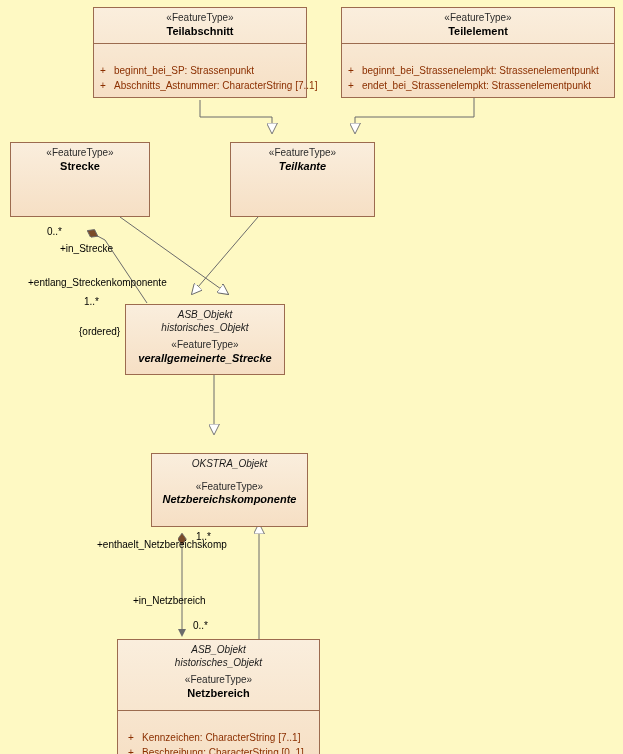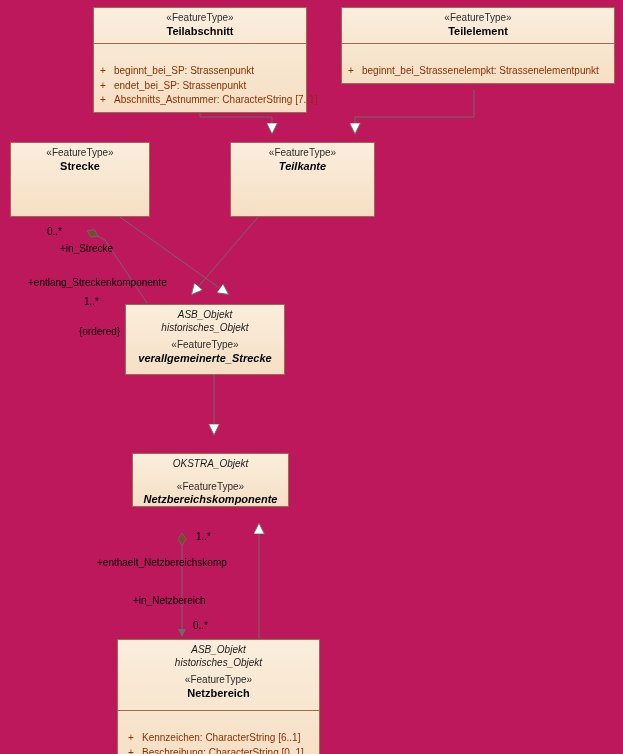--- a/index.html
+++ b/index.html
@@ -4,21 +4,21 @@
 <style>
   html, body {
     margin: 0;
     padding: 0;
     background: #ffffff;
   }
   #canvas {
     position: relative;
     width: 623px;
     height: 754px;
-    background: #be185d;
+    background: #fef9c3;
     font-family: "Liberation Sans", sans-serif;
     overflow: hidden;
   }
   svg.edges {
     position: absolute;
     left: 0;
     top: 0;
     width: 623px;
     height: 754px;
     pointer-events: none;
@@ -115,32 +115,32 @@
     <polygon points="182,637 178,629 186,629" fill="#6b6b6b"></polygon>
   </svg>
 
   <div class="uml-class" style="left:93px; top:7px; width:214px;">
     <div class="uml-head">
       <span class="stereotype">«FeatureType»</span>
       <span class="cname">Teilabschnitt</span>
     </div>
     <div class="uml-attrs">
       <div class="attr-row"><span class="plus">+</span><span>beginnt_bei_SP: Strassenpunkt</span></div>
-      <div class="attr-row"><span class="plus">+</span><span>endet_bei_SP: Strassenpunkt</span></div>
       <div class="attr-row"><span class="plus">+</span><span>Abschnitts_Astnummer: CharacterString [7..1]</span></div>
     </div>
   </div>
 
   <div class="uml-class" style="left:341px; top:7px; width:274px;">
     <div class="uml-head">
       <span class="stereotype">«FeatureType»</span>
       <span class="cname">Teilelement</span>
     </div>
     <div class="uml-attrs">
       <div class="attr-row"><span class="plus">+</span><span>beginnt_bei_Strassenelempkt: Strassenelementpunkt</span></div>
+      <div class="attr-row"><span class="plus">+</span><span>endet_bei_Strassenelempkt: Strassenelementpunkt</span></div>
     </div>
   </div>
 
   <div class="uml-class" style="left:10px; top:142px; width:140px; height:75px;">
     <div class="uml-head">
       <span class="stereotype">«FeatureType»</span>
       <span class="cname">Strecke</span>
     </div>
   </div>
 
@@ -153,45 +153,45 @@
 
   <div class="uml-class" style="left:125px; top:304px; width:160px; height:71px;">
     <div class="uml-head">
       <span class="tagline">ASB_Objekt</span>
       <span class="tagline">historisches_Objekt</span>
       <span class="stereotype" style="margin-top:5px;">«FeatureType»</span>
       <span class="cname italic">verallgemeinerte_Strecke</span>
     </div>
   </div>
 
-  <div class="uml-class" style="left:132px; top:453px; width:157px; height:54px;">
+  <div class="uml-class" style="left:151px; top:453px; width:157px; height:74px;">
     <div class="uml-head">
       <span class="tagline">OKSTRA_Objekt</span>
       <span class="stereotype" style="margin-top:10px;">«FeatureType»</span>
       <span class="cname italic">Netzbereichskomponente</span>
     </div>
   </div>
 
   <div class="uml-class" style="left:117px; top:639px; width:203px;">
     <div class="uml-head">
       <span class="tagline">ASB_Objekt</span>
       <span class="tagline">historisches_Objekt</span>
       <span class="stereotype" style="margin-top:5px;">«FeatureType»</span>
       <span class="cname">Netzbereich</span>
     </div>
     <div class="uml-attrs" style="margin-top:5px;">
-      <div class="attr-row" style="padding-left:6px;"><span class="plus">+</span><span>Kennzeichen: CharacterString [6..1]</span></div>
+      <div class="attr-row" style="padding-left:6px;"><span class="plus">+</span><span>Kennzeichen: CharacterString [7..1]</span></div>
       <div class="attr-row" style="padding-left:6px;"><span class="plus">+</span><span>Beschreibung: CharacterString [0..1]</span></div>
     </div>
   </div>
 
   <div class="edge-label" style="left:47px; top:226px;">0..*</div>
   <div class="edge-label" style="left:60px; top:243px;">+in_Strecke</div>
   <div class="edge-label" style="left:28px; top:277px;text-align:right;">+entlang_Streckenkomponente</div>
   <div class="edge-label center" style="left:84px; top:296px;">1..*</div>
   <div class="edge-label center" style="left:79px; top:326px;">{ordered}</div>
 
   <div class="edge-label" style="left:196px; top:531px;">1..*</div>
-  <div class="edge-label" style="left:97px; top:557px;">+enthaelt_Netzbereichskomp</div>
+  <div class="edge-label" style="left:97px; top:539px;">+enthaelt_Netzbereichskomp</div>
   <div class="edge-label" style="left:133px; top:595px;">+in_Netzbereich</div>
   <div class="edge-label" style="left:193px; top:620px;">0..*</div>
 
 </div>
 
 </body></html>

